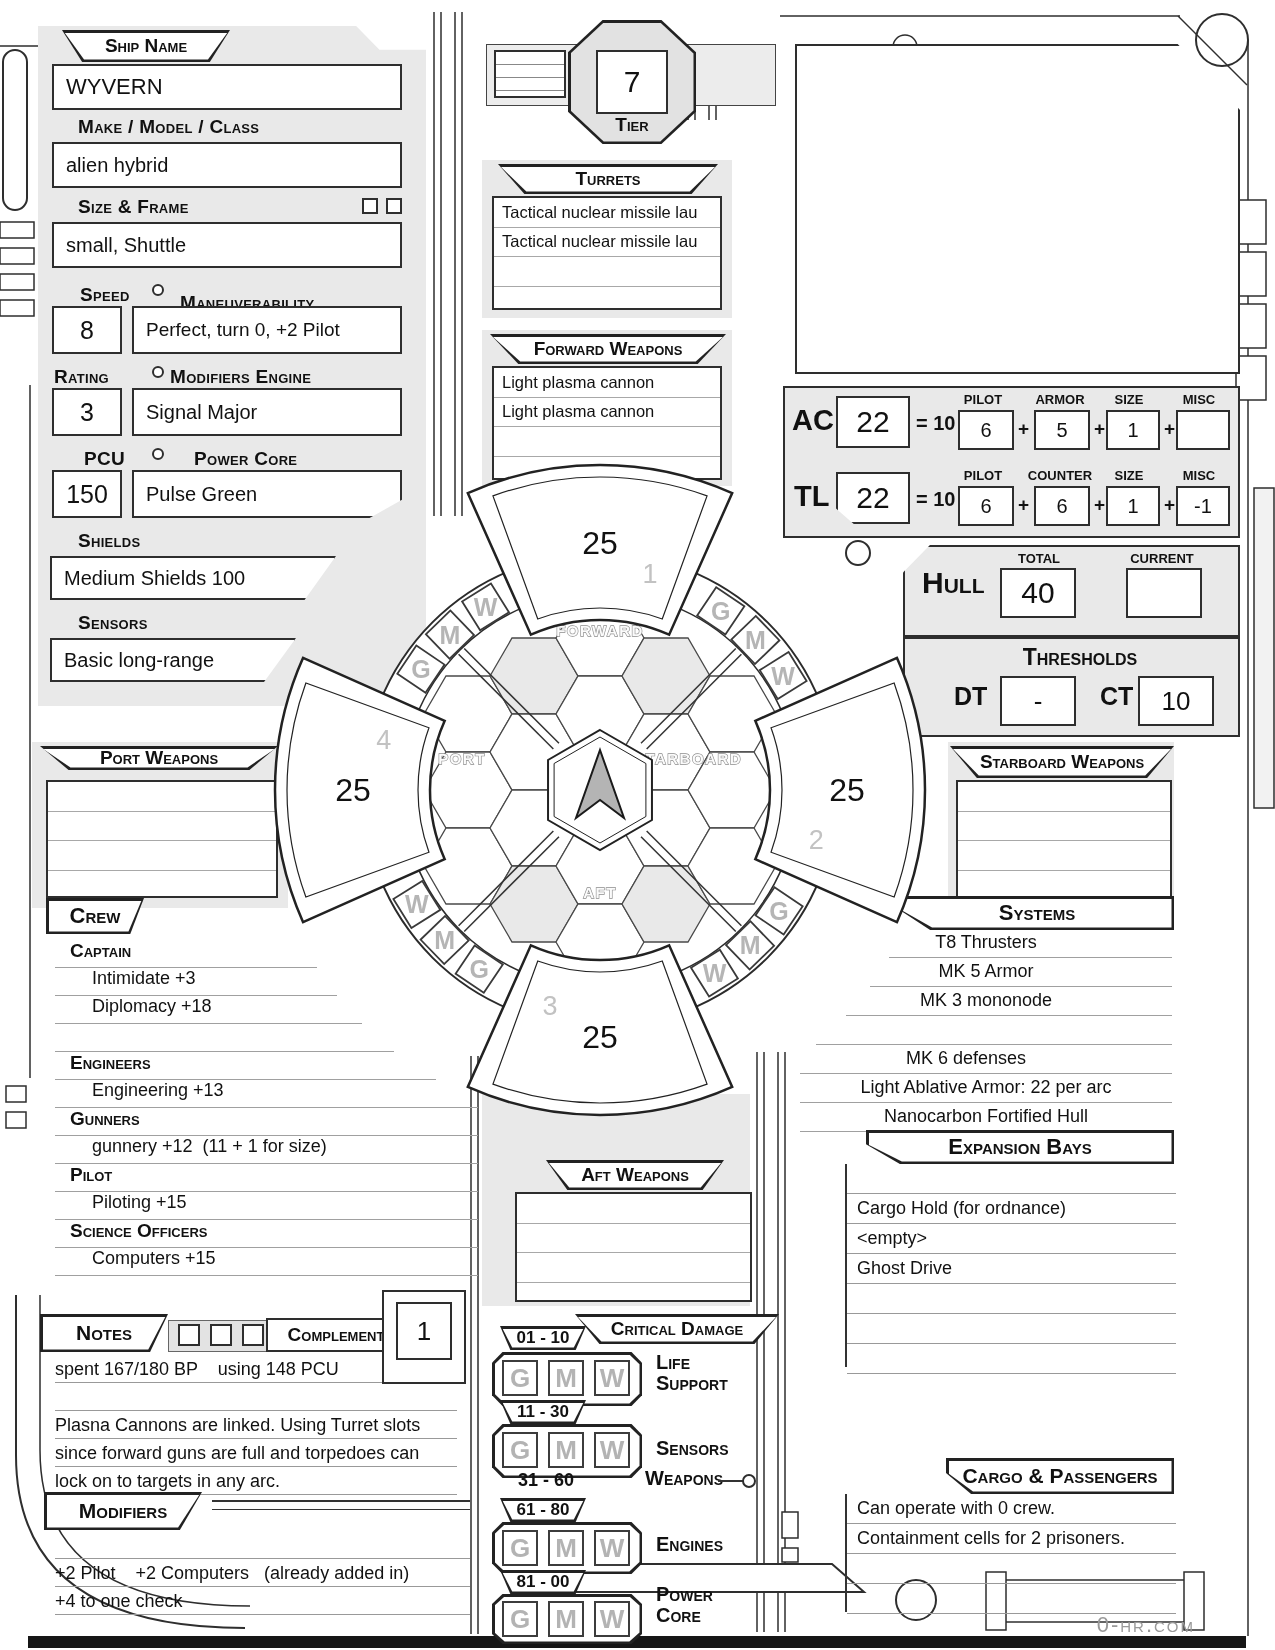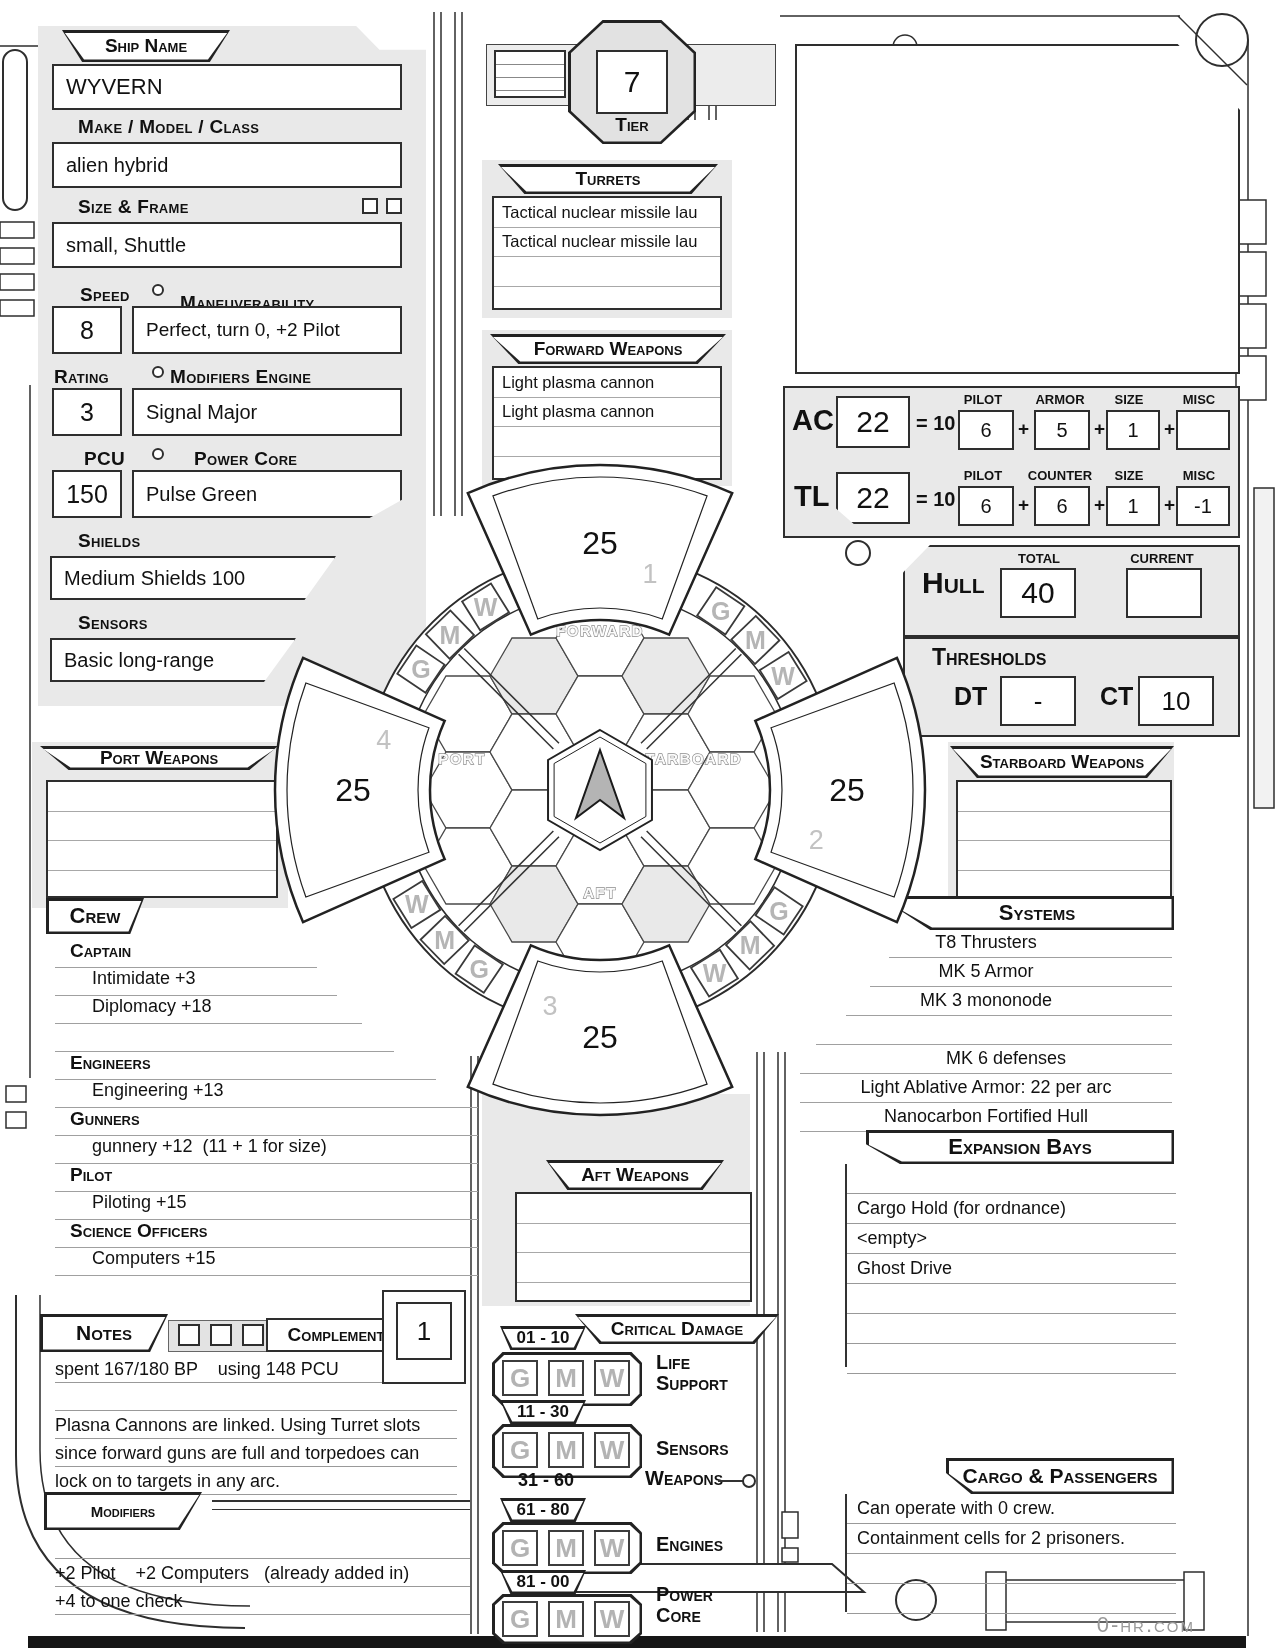--- a/index.html
+++ b/index.html
@@ -193,21 +193,21 @@
   <div class="box val" style="left:396px;top:1302px;width:56px;height:58px;z-index:3;font-size:26px">1</div>
   <div class="nrow" style="left:55px;top:1352px;width:402px;height:28px;z-index:1">spent 167/180 BP    using 148 PCU</div>
   <div class="nrow" style="left:55px;top:1380px;width:402px;height:28px;z-index:1"></div>
   <div class="nrow" style="left:55px;top:1408px;width:402px;height:28px;z-index:1">Plasna Cannons are linked. Using Turret slots</div>
   <div class="nrow" style="left:55px;top:1436px;width:402px;height:28px;z-index:1">since forward guns are full and torpedoes can</div>
   <div class="nrow" style="left:55px;top:1464px;width:402px;height:28px;z-index:1">lock on to targets in any arc.</div>
 
   <div class="tab tlft" style="left:44px;top:1492px;width:158px;height:38px;z-index:2">
       <div class="b"></div>
       <div class="f"></div>
-      <div class="t" style="font-size:15px">Modifiers</div>
+      <div class="t" style="font-size:21px">Modifiers</div>
     </div>
   <div class="abs" style="left:212px;top:1500px;width:258px;border-top:2px solid #333;z-index:1"></div>
   <div class="abs" style="left:212px;top:1509px;width:258px;border-top:1.5px solid #333;z-index:1"></div>
   <div class="nrow" style="left:55px;top:1528px;width:415px;height:28px;z-index:1"></div>
   <div class="nrow" style="left:55px;top:1556px;width:415px;height:28px;z-index:1">+2 Pilot    +2 Computers   (already added in)</div>
   <div class="nrow" style="left:55px;top:1584px;width:415px;height:28px;z-index:1">+4 to one check</div>
 
   <div class="abs" style="left:486px;top:44px;width:288px;height:60px;background:#ececec;border:1.5px solid #444;z-index:1"></div>
   <div class="box" style="left:494px;top:50px;width:72px;height:48px;z-index:2;background:repeating-linear-gradient(#fff 0 12px,#888 12px 13px)"></div>
   <div class="octo" style="left:568px;top:20px;width:128px;height:124px;z-index:2;--ocp:polygon(27% 0,73% 0,100% 26%,100% 74%,73% 100%,27% 100%,0 74%,0 26%)">
@@ -446,21 +446,21 @@
 
   <div class="circ" style="left:845px;top:540px;width:26px;height:26px;z-index:2"></div>
   <div class="panel" style="left:903px;top:545px;width:333px;height:88px;z-index:1;clip-path:polygon(0 30%,8% 0,100% 0,100% 100%,0 100%)"></div>
   <div class="abs" style="left:922px;top:566px;font-weight:bold;font-variant:small-caps;font-size:30px;z-index:2">Hull</div>
   <div class="slab" style="left:1004px;top:551px;width:70px;z-index:2">Total</div>
   <div class="box val" style="left:1000px;top:568px;width:76px;height:50px;z-index:2;font-size:30px">40</div>
   <div class="slab" style="left:1118px;top:551px;width:88px;z-index:2">Current</div>
   <div class="box val" style="left:1126px;top:568px;width:76px;height:50px;z-index:2;font-size:30px"></div>
 
   <div class="panel" style="left:903px;top:637px;width:333px;height:96px;z-index:1"></div>
-  <div class="abs" style="left:932px;top:644px;width:240px;text-align:left;font-weight:bold;font-variant:small-caps;font-size:23px;z-index:2">Thresholds</div>
+  <div class="abs" style="left:960px;top:644px;width:240px;text-align:center;font-weight:bold;font-variant:small-caps;font-size:23px;z-index:2">Thresholds</div>
   <div class="abs" style="left:954px;top:682px;font-weight:bold;font-variant:small-caps;font-size:25px;z-index:2">DT</div>
   <div class="box val" style="left:1000px;top:676px;width:76px;height:50px;z-index:2;font-size:26px">-</div>
   <div class="abs" style="left:1100px;top:682px;font-weight:bold;font-variant:small-caps;font-size:25px;z-index:2">CT</div>
   <div class="box val" style="left:1138px;top:676px;width:76px;height:50px;z-index:2;font-size:26px">10</div>
 
   <div class="softpanel" style="left:948px;top:742px;width:226px;height:166px;z-index:1"></div>
   <div class="tab tc" style="left:950px;top:746px;width:224px;height:32px;z-index:2">
       <div class="b"></div>
       <div class="f"></div>
       <div class="t">Starboard Weapons</div>
@@ -479,21 +479,21 @@
     </div>
   <div id="systems-rows">
       <div class="srowtext" style="left: 800px; top: 932px; width: 372px; z-index: 1;">T8 Thrusters</div>
       <div class="hline" style="left: 889px; top: 957px; width: 283px; z-index: 1;"></div>
       <div class="srowtext" style="left: 800px; top: 961px; width: 372px; z-index: 1;">MK 5 Armor</div>
       <div class="hline" style="left: 870px; top: 986px; width: 302px; z-index: 1;"></div>
       <div class="srowtext" style="left: 800px; top: 990px; width: 372px; z-index: 1;">MK 3 mononode</div>
       <div class="hline" style="left: 846px; top: 1015px; width: 326px; z-index: 1;"></div>
       <div class="srowtext" style="left: 800px; top: 1019px; width: 372px; z-index: 1;"></div>
       <div class="hline" style="left: 816px; top: 1044px; width: 356px; z-index: 1;"></div>
-      <div class="srowtext" style="left: 820px; top: 1048px; width: 372px; z-index: 1;">MK 6 defenses</div>
+      <div class="srowtext" style="left: 780px; top: 1048px; width: 372px; z-index: 1;">MK 6 defenses</div>
       <div class="hline" style="left: 800px; top: 1073px; width: 372px; z-index: 1;"></div>
       <div class="srowtext" style="left: 800px; top: 1077px; width: 372px; z-index: 1;">Light Ablative Armor: 22 per arc</div>
       <div class="hline" style="left: 800px; top: 1102px; width: 372px; z-index: 1;"></div>
       <div class="srowtext" style="left: 800px; top: 1106px; width: 372px; z-index: 1;">Nanocarbon Fortified Hull</div>
       <div class="hline" style="left: 800px; top: 1131px; width: 372px; z-index: 1;"></div>
     </div>
 
   <div class="circ" style="left:876px;top:1142px;width:10px;height:10px;z-index:2;border-width:1.5px"></div>
   <div class="circ" style="left:894px;top:1142px;width:10px;height:10px;z-index:2;border-width:1.5px"></div>
   <div class="tab tr" style="left:866px;top:1130px;width:308px;height:34px;z-index:2">

